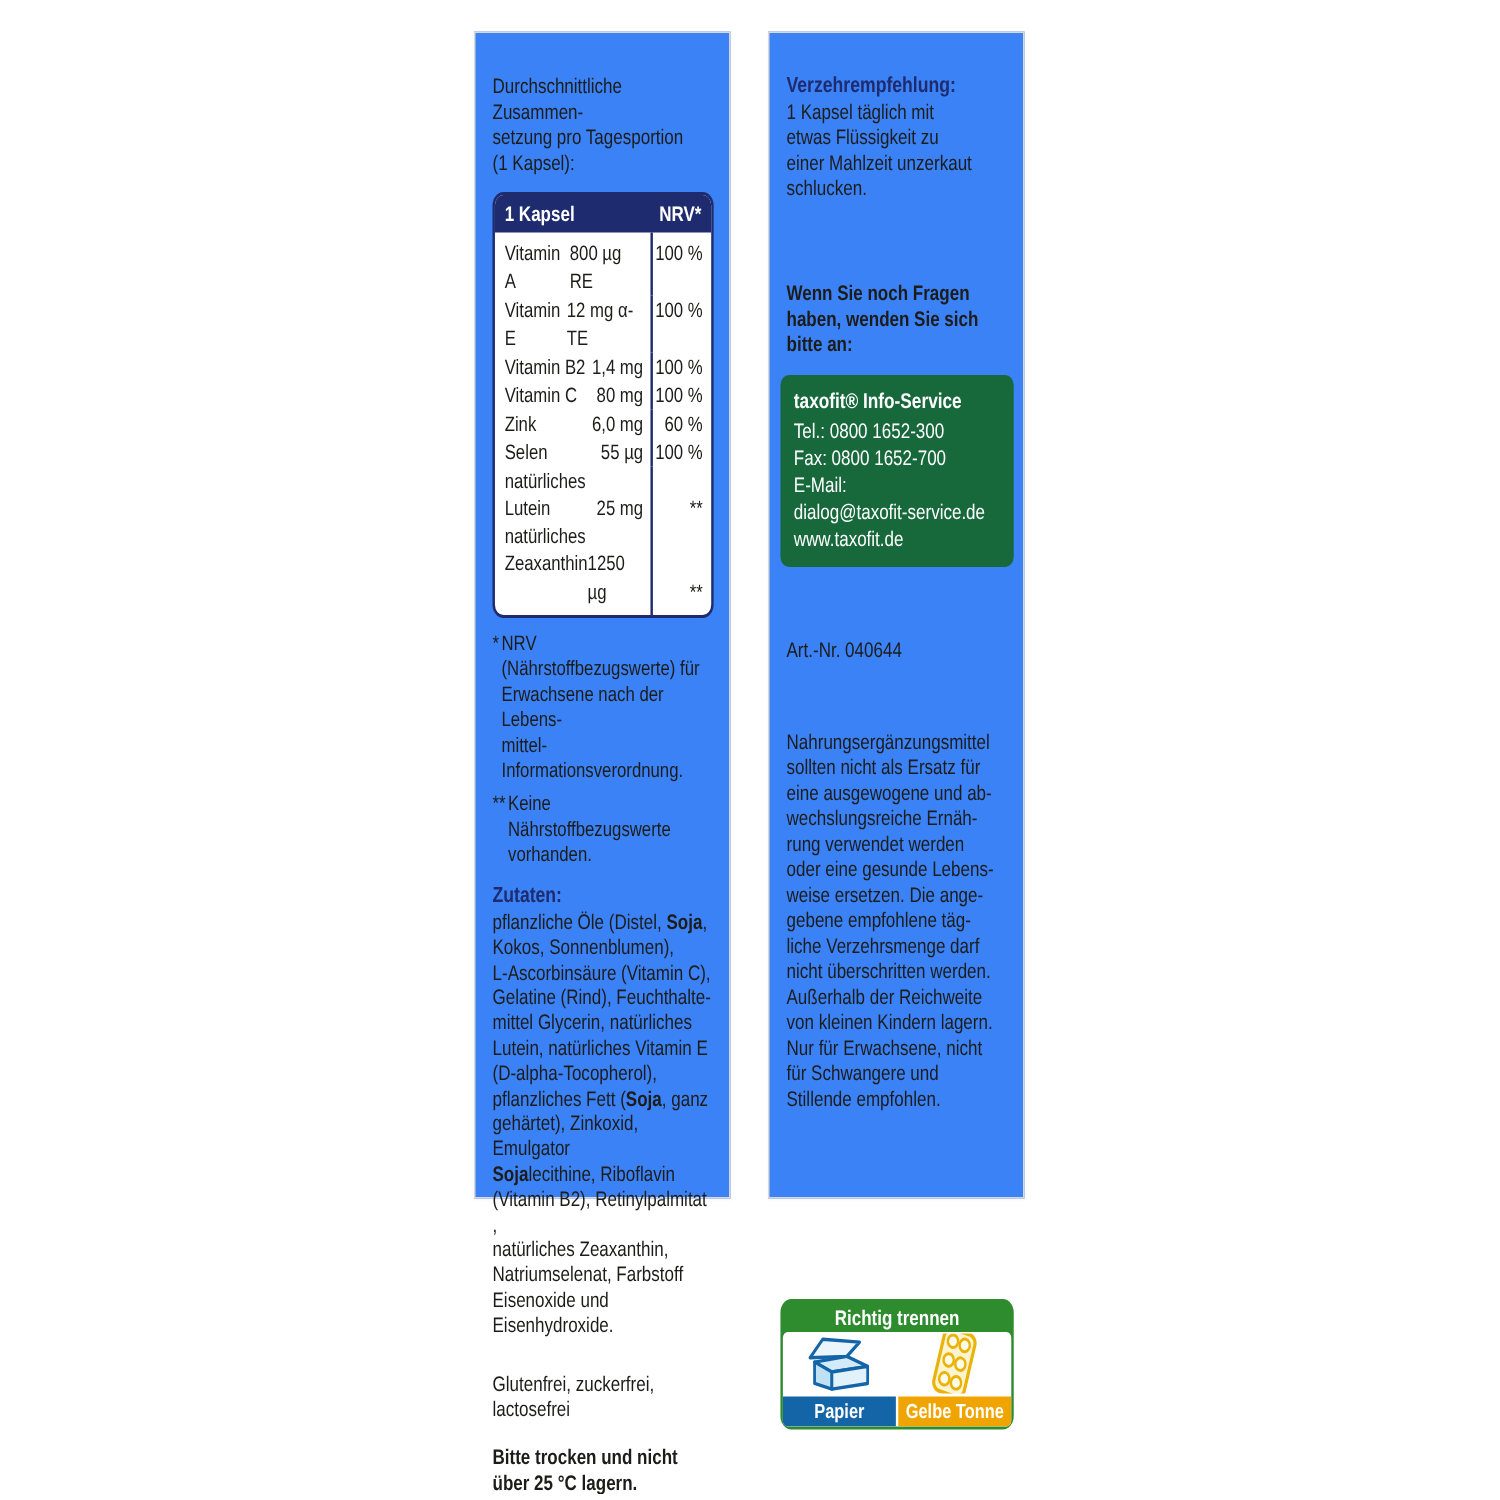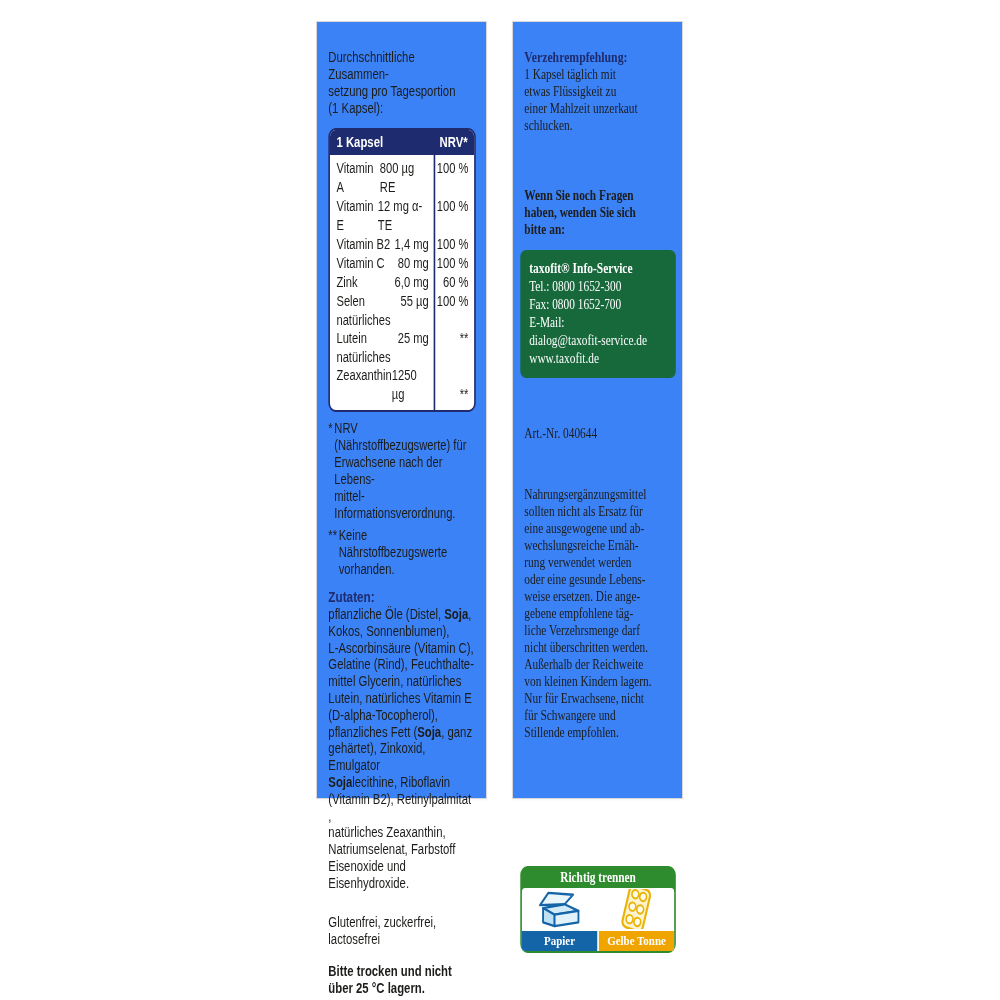--- a/index.html
+++ b/index.html
@@ -7,21 +7,21 @@
     width:1000px; height:1000px; background:#ffffff; position:relative;
     font-family:"Liberation Sans","DejaVu Sans",sans-serif; color:#1c1c1a;
     overflow:hidden;
   }
   .panel {
     position:absolute; top:21px; width:171px; height:778px;
     background:#3b82f6; border:1px solid #d8d8d8; box-sizing:border-box;
     box-shadow:0 1px 2px rgba(0,0,0,0.04);
   }
   #left-panel  { left:316px; }
-  #right-panel { left:512px;font-family:Liberation Serif, serif; }
+  #right-panel { left:512px; }
   .content {
     width:210px; box-sizing:border-box; padding:27px 14px 0 14px;
     transform:scaleX(0.81); transform-origin:0 0;
   }
   .t  { font-size:14px; line-height:17px; white-space:pre-line; }
   .b  { font-weight:bold; }
   .blue-head { color:#1e2b6e; font-weight:bold; font-size:14.5px; line-height:17px; }
 
   
   .ntable { border:2px solid #1e2b6e; border-radius:9px; overflow:hidden;

